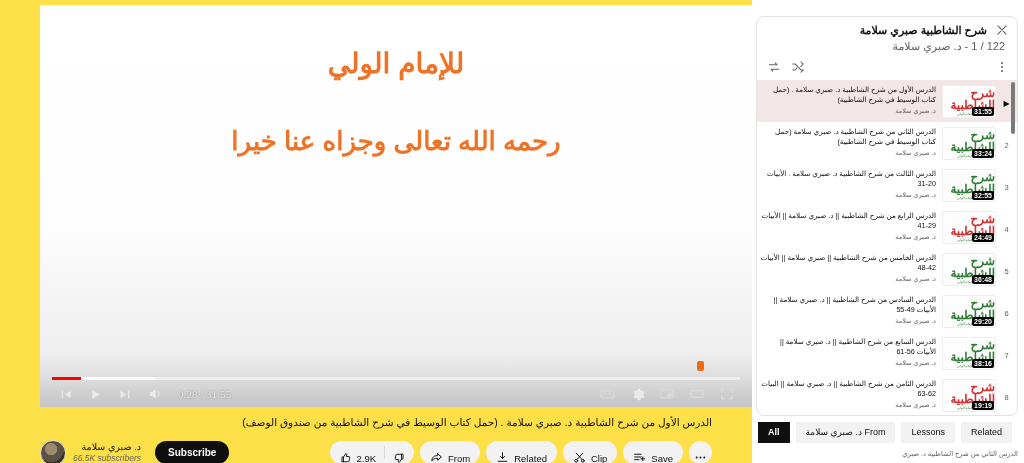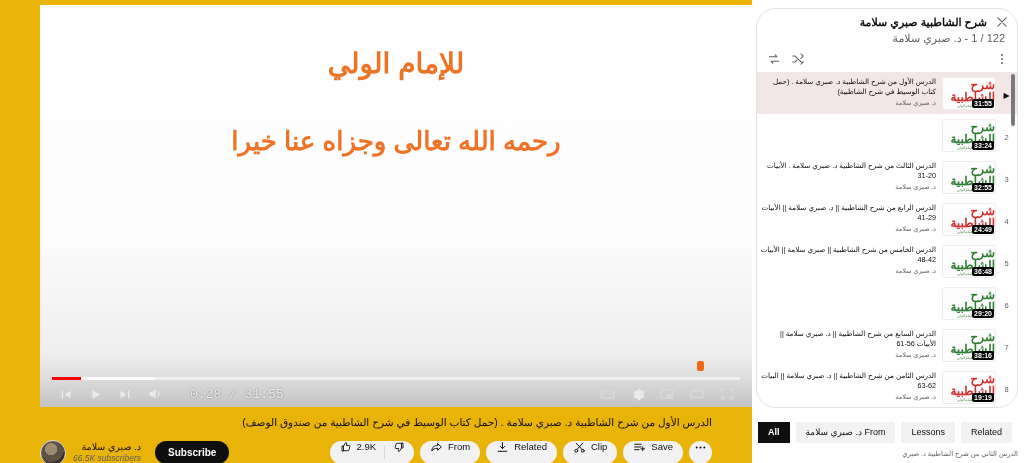--- a/index.html
+++ b/index.html
@@ -6,21 +6,21 @@
   * { box-sizing: border-box; margin: 0; padding: 0; }
   html, body {
     width: 1024px; height: 463px;
     background: #ffffff;
     font-family: "Liberation Sans", sans-serif;
     overflow: hidden;
   }
   #app { position: relative; width: 1024px; height: 463px; display: flex; }
 
   
-  .left-col { width: 752px; height: 463px; position: relative; background:#eab308; }
+  .left-col { width: 752px; height: 463px; position: relative; background:#fde047; }
 
   .player {
     position: relative;
     width: 712px; height: 402px;
     margin: 5px 0 0 40px;
     background: #f4f4f4;
     overflow: hidden;
   }
   .video-canvas {
     position: absolute; inset: 0;
@@ -64,22 +64,22 @@
     display: flex; align-items: center; padding: 0 10px;
   }
   .ctrl-left, .ctrl-right { display: flex; align-items: center; }
   .ctrl-right { margin-left: auto; }
   .cbtn {
     width: 30px; height: 26px; display:flex; align-items:center; justify-content:center;
     cursor: pointer; opacity: .92;
   }
   .cbtn svg { display:block; }
   .time-display {
-    color: #e8e8e8; font-size: 13px; margin-left: 20px;
-    font-family: Liberation Mono, monospace; white-space: nowrap;
+    color: #e8e8e8; font-size: 11px; margin-left: 8px;
+    font-family: Liberation Serif, serif; white-space: nowrap;
     text-shadow: 0 0 2px rgba(0,0,0,.4);
   }
 
   
   .vid-title {
     margin: 9px 40px 0 40px;
     font-size: 10.5px; color: #0f0f0f; direction: rtl; text-align: right;
     line-height: 1.3; white-space: nowrap; overflow: hidden;
   }
   .meta-row {
@@ -93,38 +93,38 @@
   .chan-text { margin-left: 7px; direction: rtl; text-align: right; }
   .chan-name { font-size: 9.5px; color:#0f0f0f; font-weight: 500; line-height: 1.25; }
   .chan-subs { font-size: 8.5px; color:#606060; line-height: 1.3; direction: ltr; text-align: left; font-style: italic; }
   .subscribe-btn {
     margin-left: 14px; background:#0f0f0f; color:#fff;
     font-size: 10px; font-weight: bold; border-radius: 14px;
     padding: 6px 13px; cursor: pointer; white-space: nowrap;
   }
   .actions { margin-left: auto; display:flex; align-items:center; gap: 6px; }
   .pill {
-    display:flex; align-items:flex-start; gap:5px;
+    display:flex; align-items:flex-end; gap:5px;
     background:#f2f2f2; border-radius: 14px; height: 23px;
     padding: 0 10px; font-size: 9.5px; color:#0f0f0f; cursor:pointer;
     white-space: nowrap;
   }
   .pill.split-left { border-radius: 14px 0 0 14px; padding-right: 8px; }
   .pill.split-right { border-radius: 0 14px 14px 0; padding: 0 9px; margin-left:-6px; position: relative; }
   .pill.split-right:before {
     content:""; position:absolute; left:0; top:5px; bottom:5px; width:1px; background:#d8d8d8;
   }
   .pill.round { width: 23px; padding: 0; justify-content:center; }
   .pill svg { display:block; flex:none; }
 
   
   .right-col { width: 272px; height: 463px; position: relative; background: #fff; }
   .playlist-card {
-    position: absolute; left: 4px; top: 8px; width: 262px; height: 400px;
-    border: 1px solid #e3e3e3; border-radius: 20px; background:#fff; overflow:hidden;
+    position: absolute; left: 4px; top: 16px; width: 262px; height: 400px;
+    border: 1px solid #e3e3e3; border-radius: 8px; background:#fff; overflow:hidden;
   }
   .pl-header { padding: 7px 10px 5px 10px; position: relative; }
   .pl-title {
     font-size: 11px; font-weight: bold; color:#0f0f0f;
     direction: rtl; text-align: right; padding-right: 20px; line-height:1.2;
   }
   .pl-sub {
     font-size: 11px; color:#606060; direction: rtl; text-align: right;
     margin-top: 3px; padding-right: 2px;
   }
@@ -382,20 +382,24 @@
           </div>
         </div>
 
         <div class="pl-item">
           <div class="pl-index">2</div>
           <div class="pl-thumb">
             <div class="thumb-t1 green">شرح الشاطبية</div>
             <div class="thumb-t2">بجان الإمام الولي</div>
             <div class="thumb-dur">33:24</div>
           </div>
+          <div class="pl-meta">
+            <div class="pl-vtitle">الدرس الثاني من شرح الشاطبية د. صبري سلامة (حمل كتاب الوسيط في شرح الشاطبية)</div>
+            <div class="pl-chan">د. صبري سلامة</div>
+          </div>
         </div>
 
         <div class="pl-item">
           <div class="pl-index">3</div>
           <div class="pl-thumb">
             <div class="thumb-t1 green">شرح الشاطبية</div>
             <div class="thumb-t2">بجان الإمام الولي</div>
             <div class="thumb-dur">32:55</div>
           </div>
           <div class="pl-meta">
@@ -429,20 +433,24 @@
             <div class="pl-chan">د. صبري سلامة</div>
           </div>
         </div>
 
         <div class="pl-item">
           <div class="pl-index">6</div>
           <div class="pl-thumb">
             <div class="thumb-t1 green">شرح الشاطبية</div>
             <div class="thumb-t2">بجان الإمام الولي</div>
             <div class="thumb-dur">29:20</div>
+          </div>
+          <div class="pl-meta">
+            <div class="pl-vtitle">الدرس السادس من شرح الشاطبية || د. صبري سلامة || الأبيات 49-55</div>
+            <div class="pl-chan">د. صبري سلامة</div>
           </div>
         </div>
 
         <div class="pl-item">
           <div class="pl-index">7</div>
           <div class="pl-thumb">
             <div class="thumb-t1 green">شرح الشاطبية</div>
             <div class="thumb-t2">بجان الإمام الولي</div>
             <div class="thumb-dur">38:16</div>
           </div>

